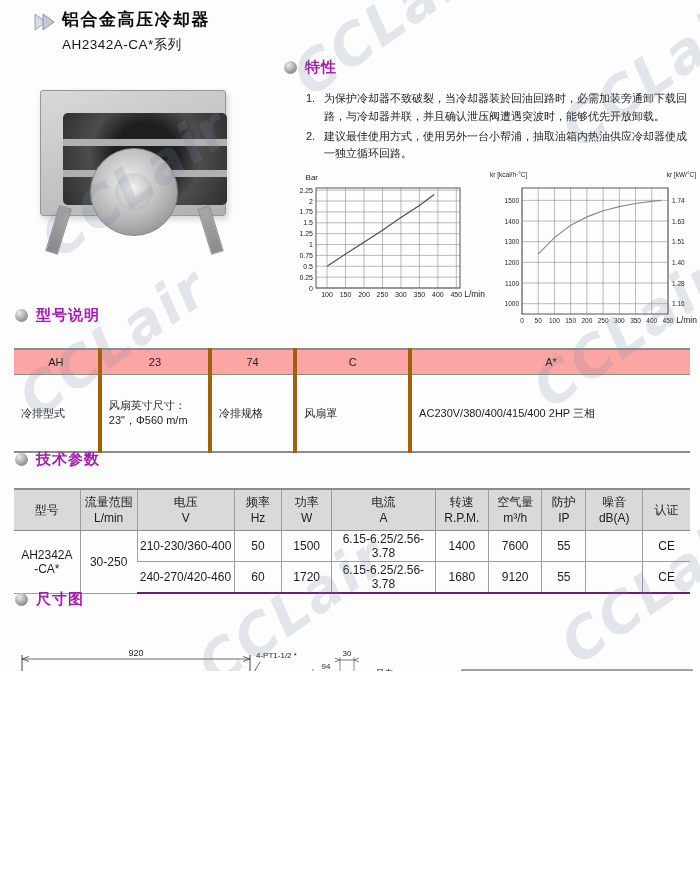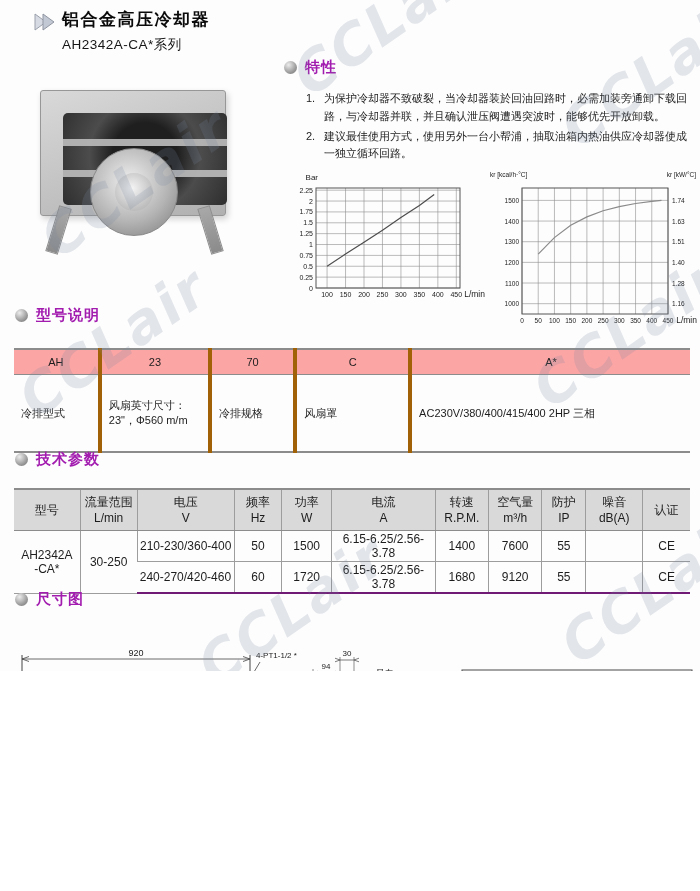--- a/index.html
+++ b/index.html
@@ -190,21 +190,21 @@
         <col style="width:12.7%">
         <col style="width:16.3%">
         <col style="width:12.6%">
         <col style="width:17%">
         <col style="width:41.4%">
       </colgroup>
     <thead>
       <tr>
         <td>AH</td>
         <td>23</td>
-        <td>70</td>
+        <td>74</td>
         <td>C</td>
         <td>A*</td>
       </tr>
     </thead>
     <tbody>
       <tr>
         <td>冷排型式</td>
         <td class="lft">风扇英寸尺寸：23"，Φ560 m/m</td>
         <td>冷排规格</td>
         <td>风扇罩</td>

